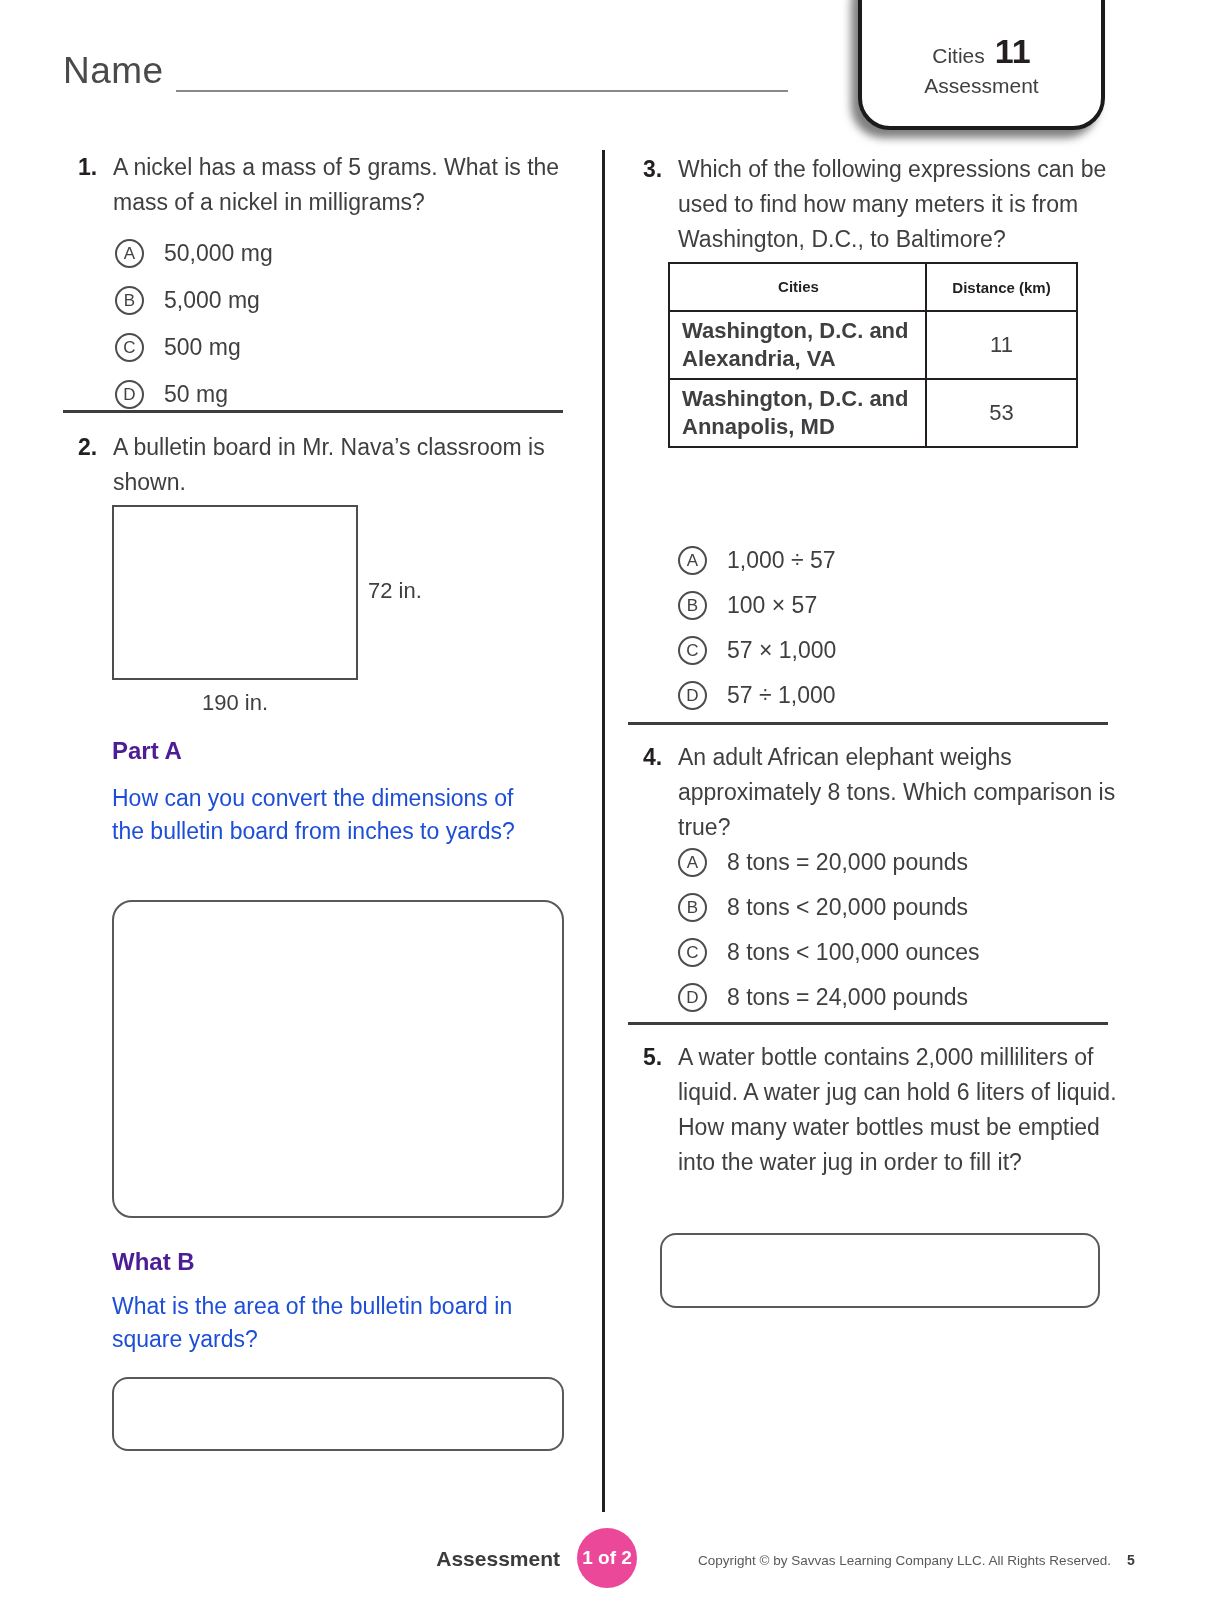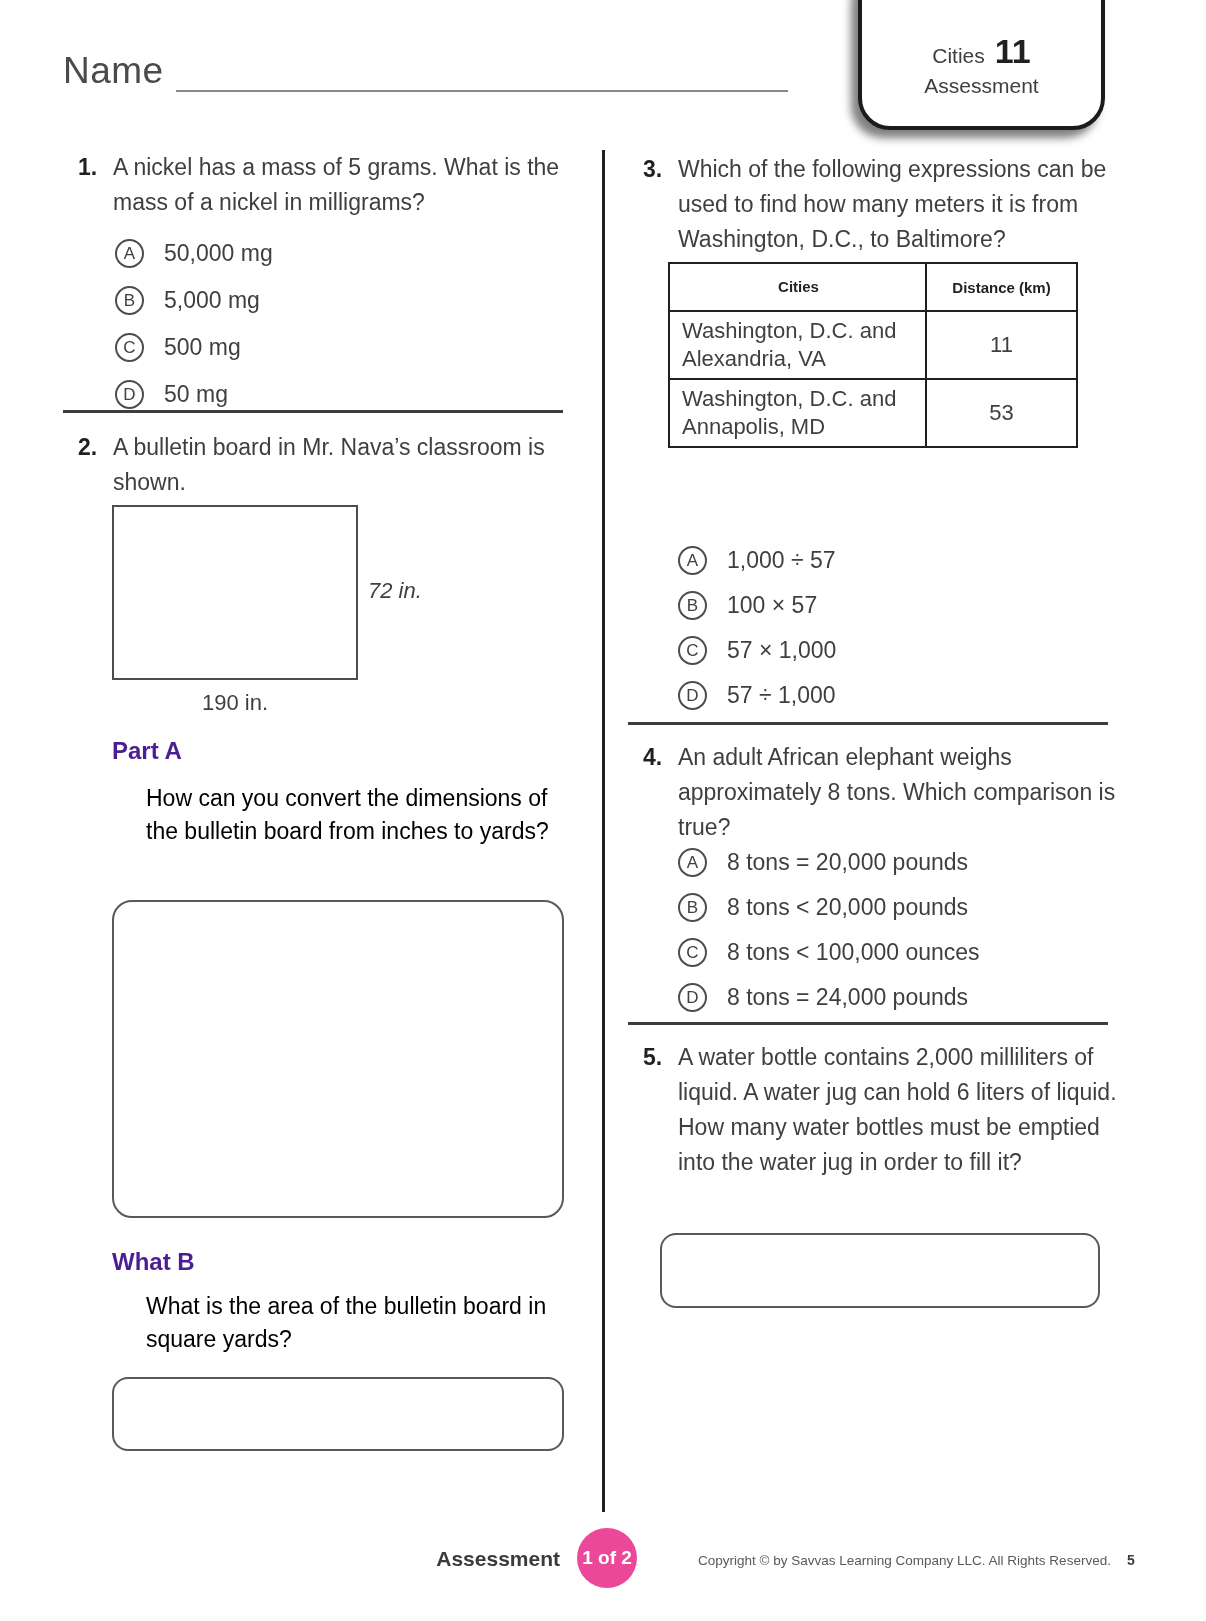--- a/index.html
+++ b/index.html
@@ -37,34 +37,34 @@
   .choices { list-style:none; }
   .choice { display:flex; align-items:center; height:45px; }
   .choice-bubble {
     width:29px; height:29px; border:2px solid #4d4d4f; border-radius:50%;
     display:flex; align-items:center; justify-content:center;
     font-size:17px; color:#414042; flex-shrink:0;
   }
   .choice-label { font-size:23px; color:#3f3f41; margin-left:20px; white-space:nowrap; }
 
   .part-title { font-size:24px; font-weight:bold; color:#4c1d95; }
-  .part-text { font-size:23px; line-height:33px; color:#000000;margin-left:34px; }
+  .part-text { font-size:23px; line-height:33px; color:#1d4ed8; }
 
   .answer-box { border:2.5px solid #58595b; border-radius:18px; background:#fff; }
 
   
   .board-rect { border:2px solid #4d4d4f; background:#fff; }
   .dim-label { font-size:22px; color:#3f3f41; }
 
   
   .dist-table { border-collapse:collapse; }
   .dist-table th, .dist-table td { border:2px solid #231f20; }
   .dist-table th { font-size:15px; font-weight:bold; color:#231f20; height:48px; text-align:center; }
   .dist-table td { font-size:22px; color:#3f3f41; height:68px; }
-  .td-cities { width:257px; padding:4px 10px 4px 12px; line-height:28px; text-align:left; }
+  .td-cities { width:257px; padding:4px 10px 4px 12px; line-height:28px; text-align:left;font-weight:bold; }
   .td-dist  { width:151px; text-align:center; }
 
   
   .footer-label { font-size:21px; font-weight:bold; color:#3b3b3d; }
   .footer-circle {
     width:60px; height:60px; border-radius:50%; background:#ec4899;
     display:flex; align-items:center; justify-content:center;
   }
   .footer-circle span { color:#fff; font-size:19px; font-weight:bold; }
   .copyright { font-size:13.5px; color:#58595b; display:flex; align-items:baseline; }
@@ -116,21 +116,21 @@
   <div class="abs h-divider" style="left:63px; top:410px; width:500px;"></div>
 
   <div class="abs" style="left:78px; top:430px; width:500px;">
     <div class="q-row">
       <div class="q-num">2.</div>
       <div class="q-text" style="width:437px;">A bulletin board in Mr. Nava’s classroom is shown.</div>
     </div>
   </div>
 
   <div class="abs board-rect" style="left:112px; top:505px; width:246px; height:175px;"></div>
-  <div class="abs dim-label" style="left:368px; top:578px;font-style:italic;">72 in.</div>
+  <div class="abs dim-label" style="left:368px; top:578px;">72 in.</div>
   <div class="abs dim-label" style="left:112px; top:690px; width:246px; text-align:center;">190 in.</div>
 
   <div class="abs part-title" style="left:112px; top:737px;">Part A</div>
   <div class="abs part-text" style="left:112px; top:782px; width:420px;">How can you convert the dimensions of the bulletin board from inches to yards?</div>
   <div class="abs answer-box" style="left:112px; top:900px; width:452px; height:318px; border-radius:20px;"></div>
 
   <div class="abs part-title" style="left:112px; top:1248px;">What B</div>
   <div class="abs part-text" style="left:112px; top:1290px; width:455px;">What is the area of the bulletin board in square yards?</div>
   <div class="abs answer-box" style="left:112px; top:1377px; width:452px; height:74px; border-radius:16px;"></div>
 

